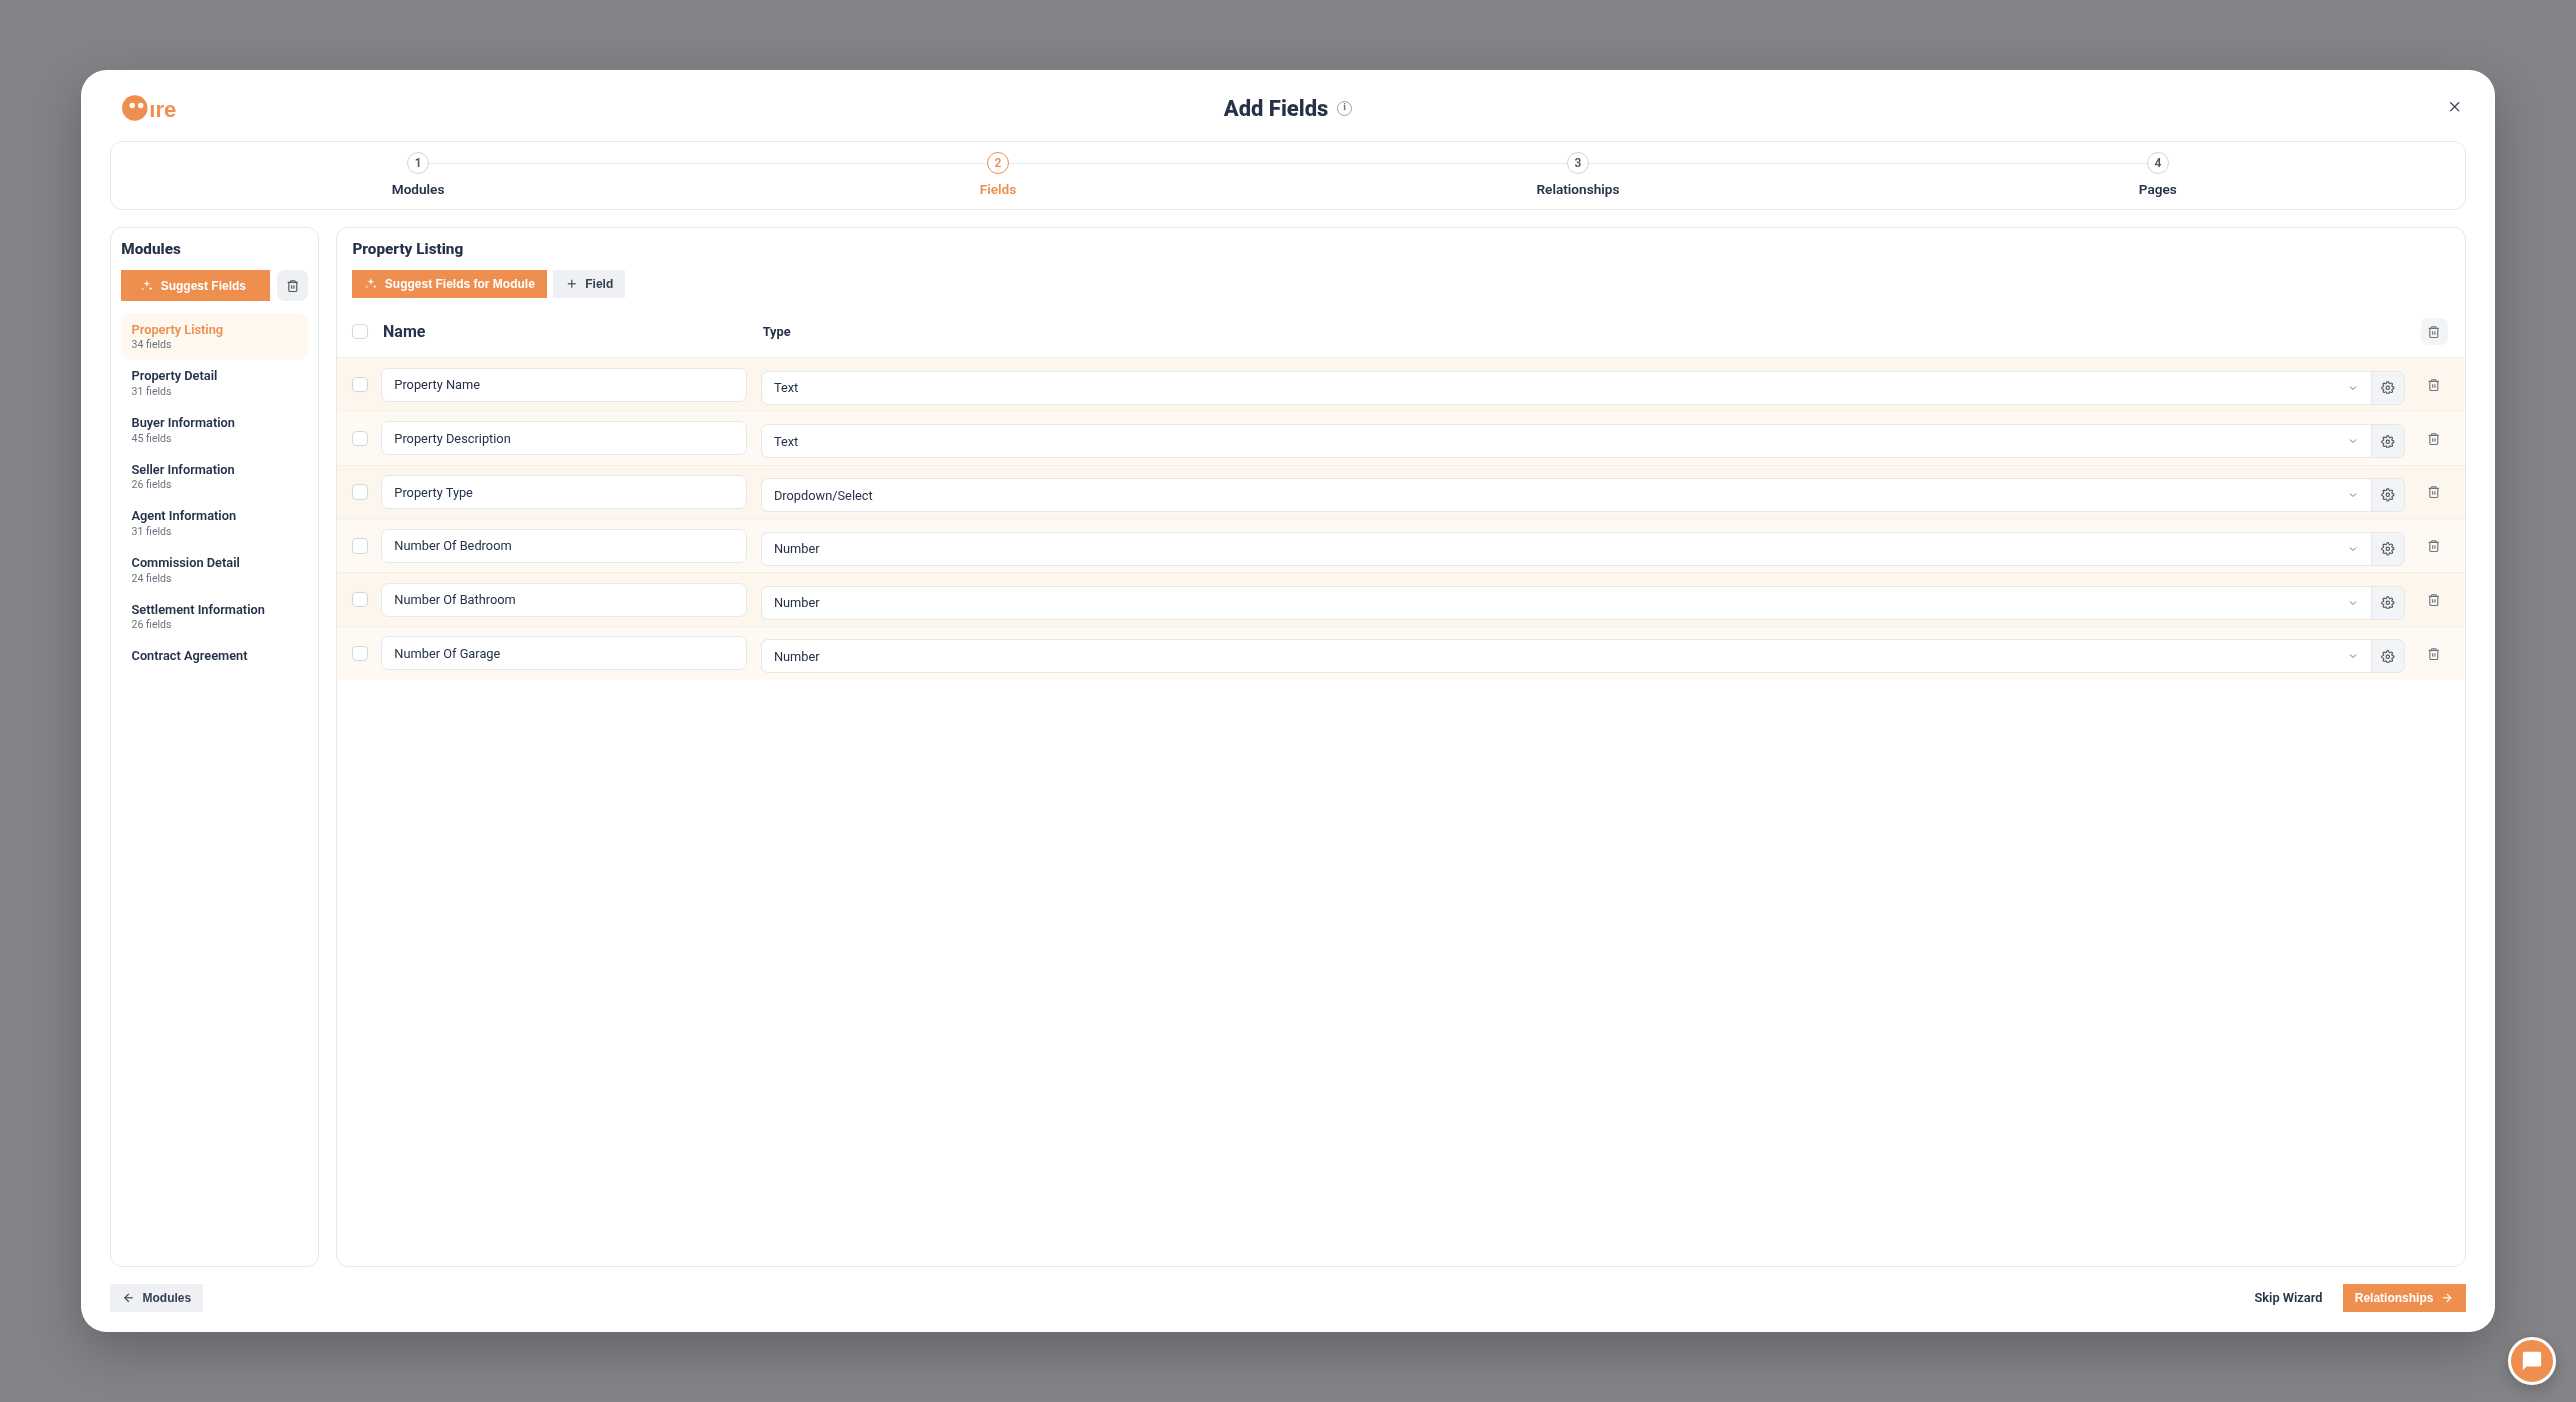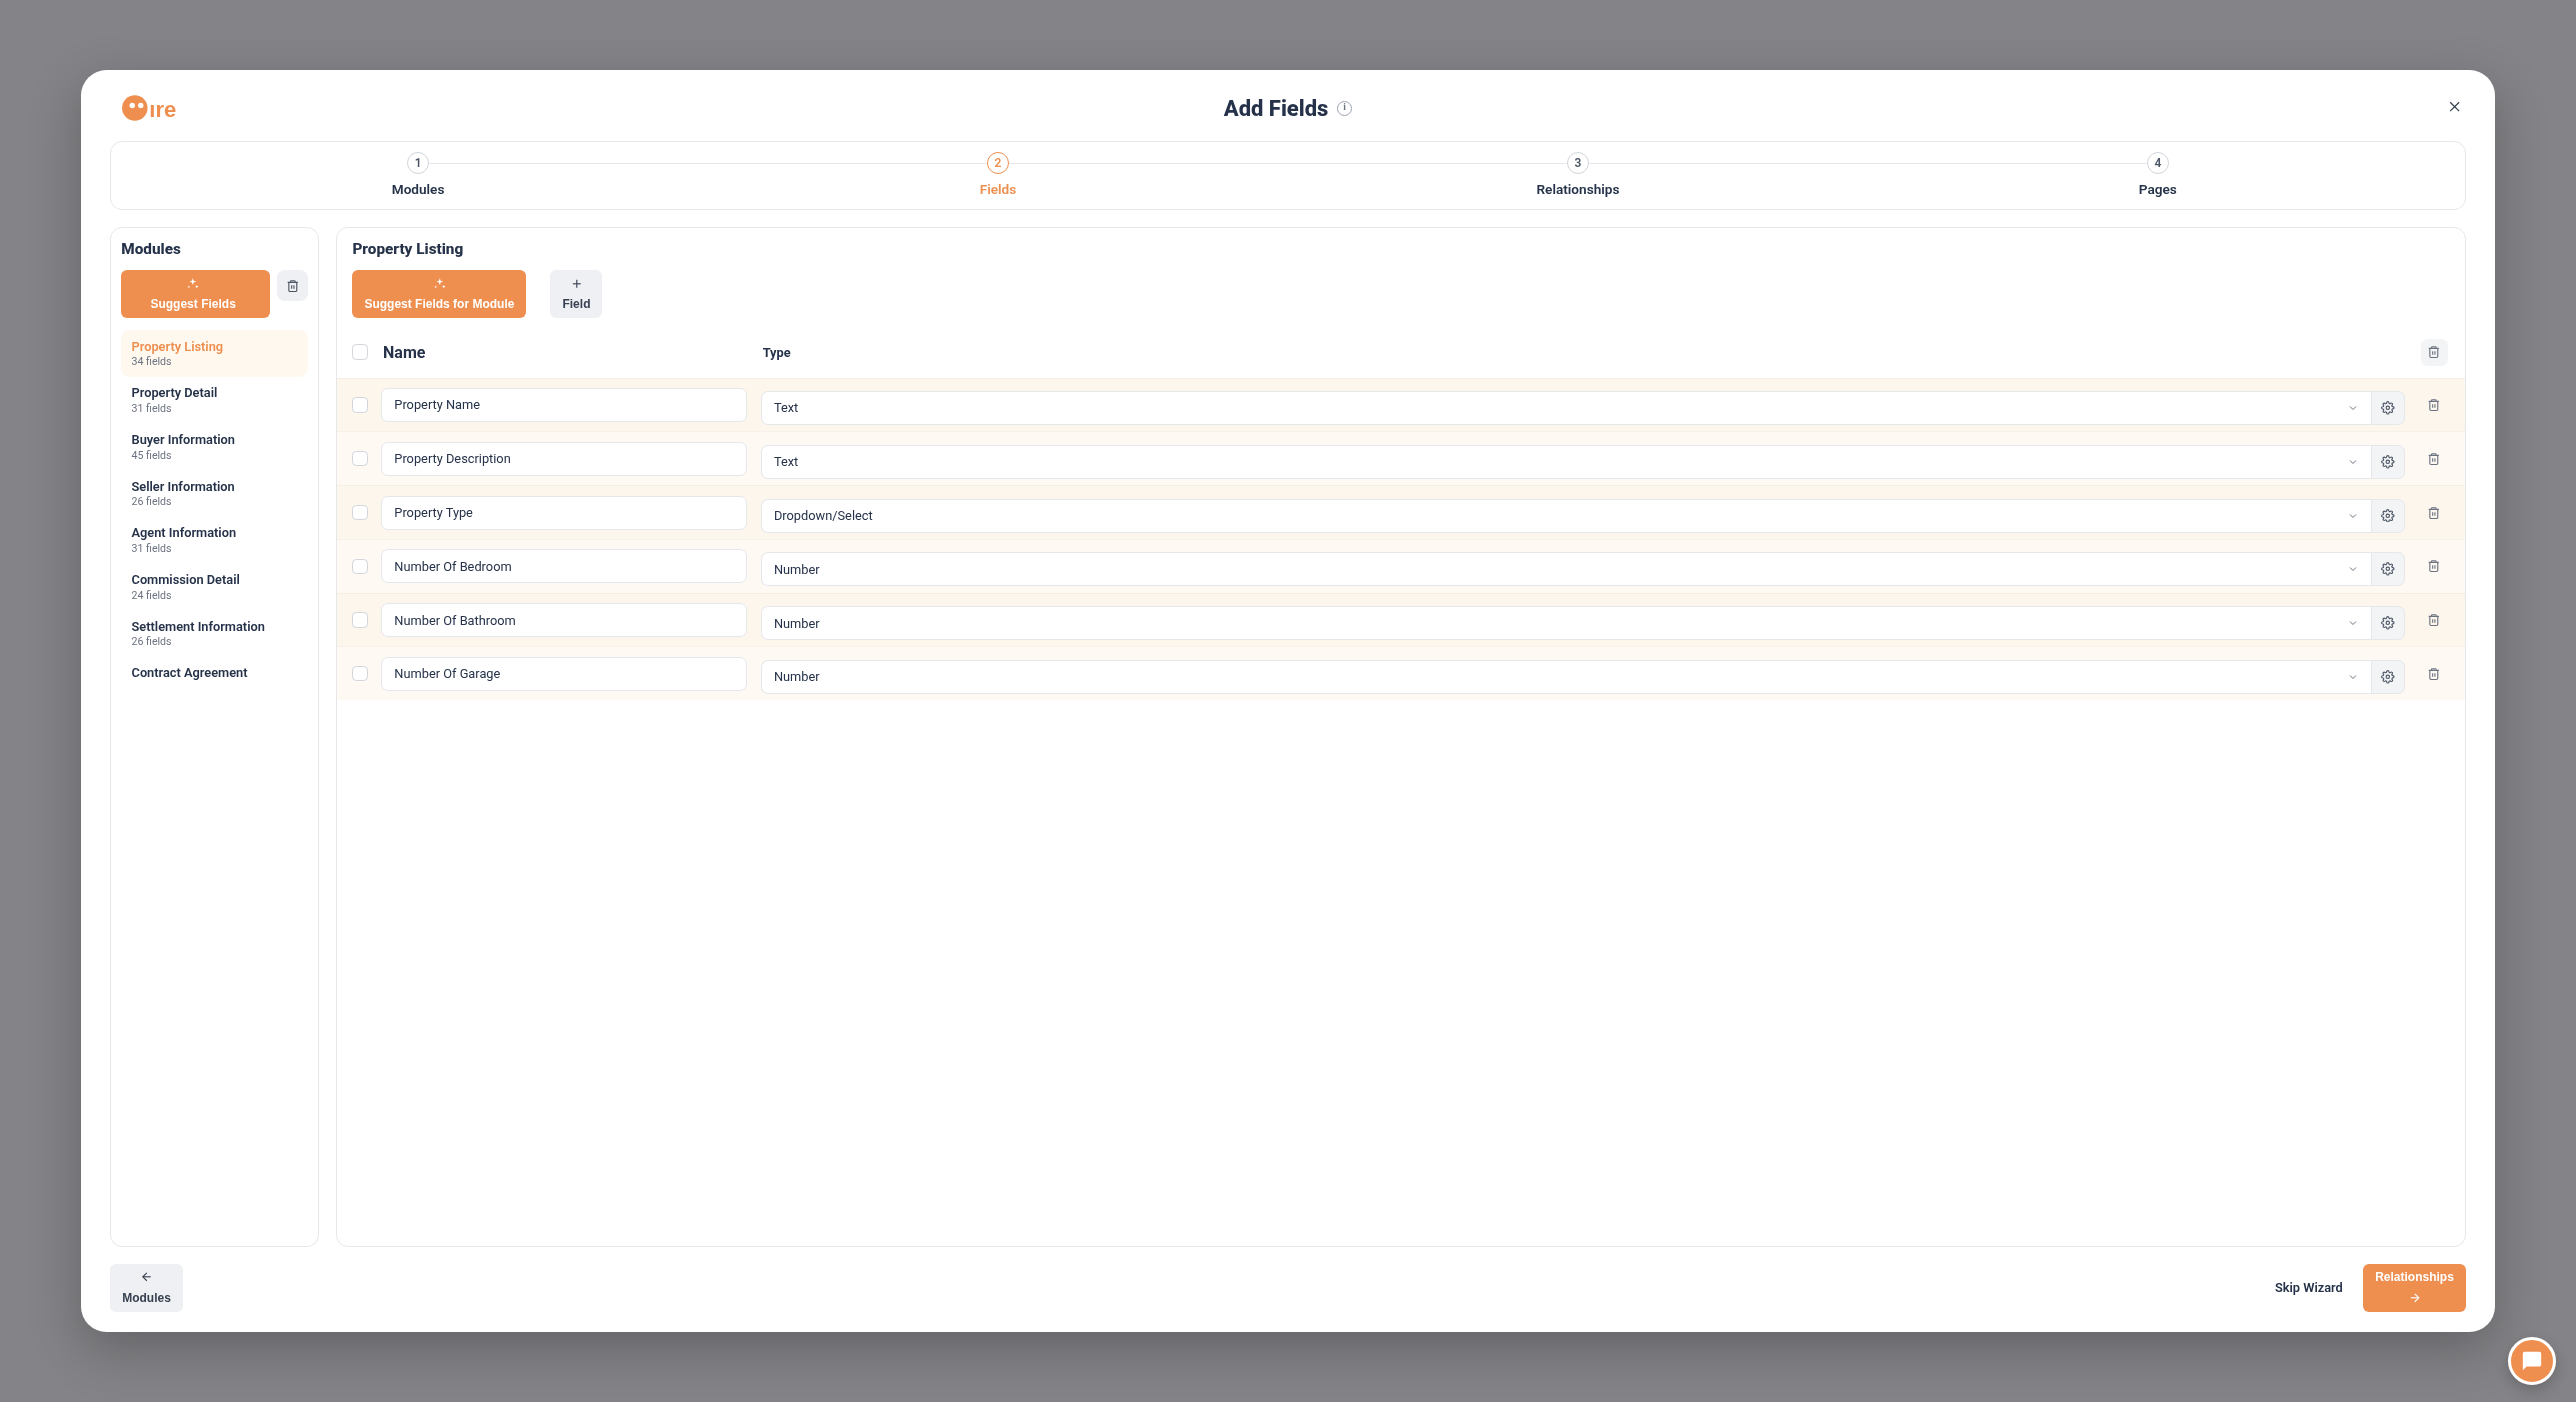--- a/index.html
+++ b/index.html
@@ -162,27 +162,26 @@
   .sidebar-actions {
     display: flex;
     gap: 6.8px;
     margin-bottom: 12px;
   }
   .btn {
     display: inline-flex;
     align-items: center;
     gap: 6.8px;
     padding: 6.8px 12px;
-    border-radius: 6px;
+    border-radius: 0;
     font-size: 12px;
     font-weight: 600;
     cursor: pointer;
     border: none;
     white-space: nowrap;
-    flex-direction: column;
   }
   .btn-orange {
     background: var(--orange);
     color: #fff;
   }
   .btn-gray {
     background: #eef0f3;
     color: #374151;
   }
   .btn-icon-only {
@@ -235,21 +234,21 @@
     padding: 12px 15.3px 8.5px;
   }
   .main-title {
     font-size: 15.3px;
     font-weight: 800;
     color: var(--navy);
     margin-bottom: 12px;
   }
   .main-actions {
     display: flex;
-    gap: 24px;
+    gap: 6px;
   }
 
   
   .table-wrap {
     flex: 1;
     overflow-y: auto;
     min-height: 0;
   }
   .thead {
     display: flex;

